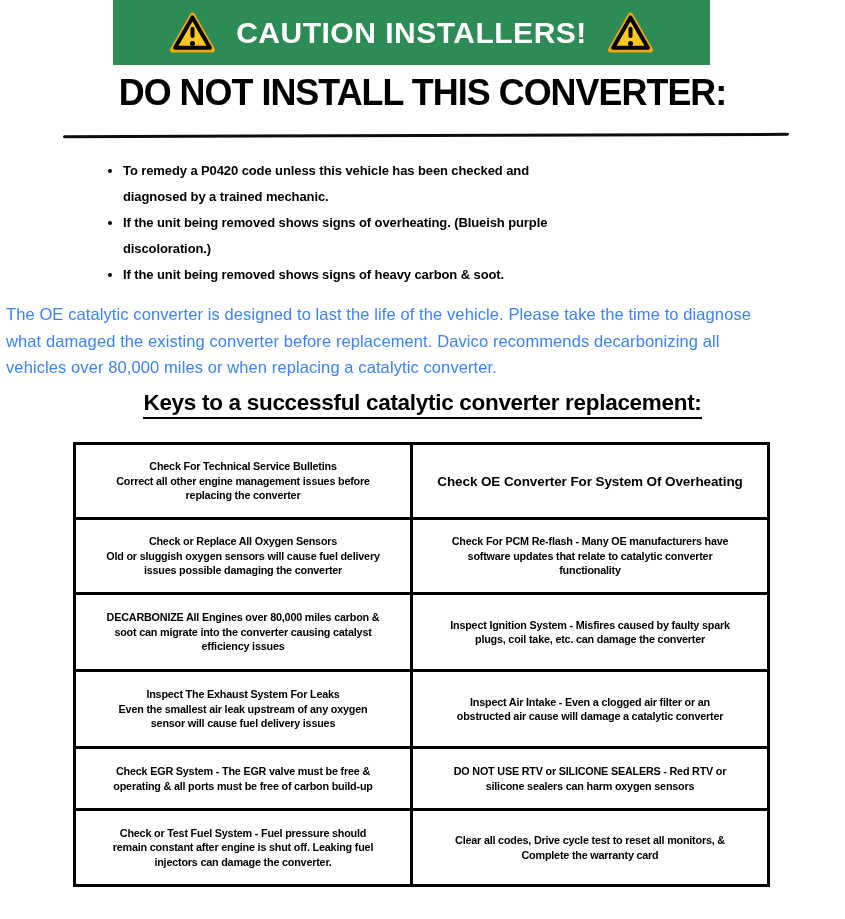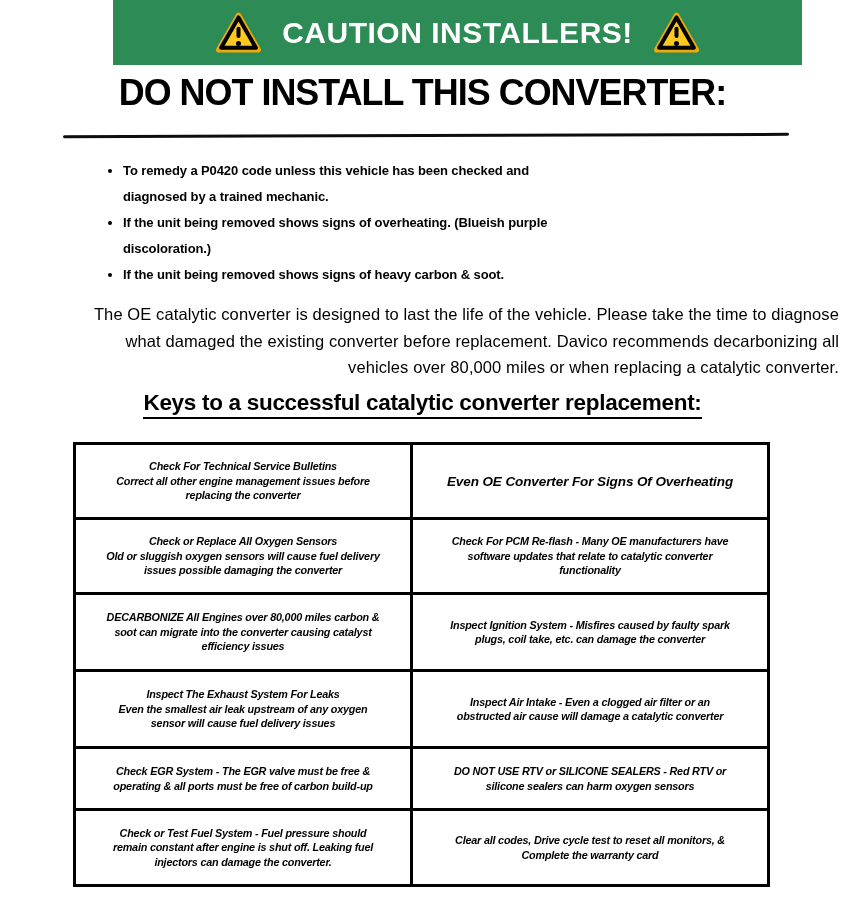--- a/index.html
+++ b/index.html
@@ -11,21 +11,21 @@
     background: #ffffff;
     font-family: "Liberation Sans", sans-serif;
     color: #000;
     overflow: hidden;
   }
 
   
   .banner {
     position: absolute;
     top: 0; left: 113px;
-    width: 689px; height: 65px;
+    width: 597px; height: 65px;
     background: #2D8B55;
     display: flex;
     align-items: center;
     justify-content: center;
     gap: 20px;
   }
   .banner .tri { width: 47px; height: 42px; flex: 0 0 auto; }
   .banner-label {
     color: #ffffff;
     font-weight: bold;
@@ -70,24 +70,24 @@
     line-height: 26px;
     white-space: pre-line;
     letter-spacing: -0.1px;
   }
 
   
   .note {
     position: absolute;
     top: 301px; left: 6px;
     width: 833px;
-    text-align: right;
+    text-align: left;
     font-size: 16.5px;
     line-height: 26.5px;
-    color: #000000;
+    color: #3b82f6;
     white-space: pre-line;
     letter-spacing: 0.1px;
   }
 
   
   .keys-heading {
     position: absolute;
     top: 388px; left: 0;
     width: 100%;
     text-align: center;
@@ -101,21 +101,20 @@
     padding-bottom: 1px;
   }
 
   
   .keys-table {
     position: absolute;
     top: 442px; left: 73px;
     width: 694px;
     border-collapse: collapse;
     table-layout: fixed;
-    font-style: italic;
   }
   .keys-table td {
     border: 3px solid #000;
     text-align: center;
     vertical-align: middle;
     font-weight: bold;
     font-size: 10.8px;
     line-height: 14.5px;
     letter-spacing: -0.2px;
     white-space: pre-line;
@@ -179,21 +178,21 @@
   <table class="keys-table">
     <colgroup>
         <col class="c-left">
         <col class="c-right">
       </colgroup>
     <tbody>
       <tr class="r1">
         <td>Check For Technical Service Bulletins
 Correct all other engine management issues before
 replacing the converter</td>
-        <td class="cell-big">Even OE Converter For Signs Of Overheating</td>
+        <td class="cell-big">Check OE Converter For System Of Overheating</td>
       </tr>
       <tr class="r2">
         <td>Check or Replace All Oxygen Sensors
 Old or sluggish oxygen sensors will cause fuel delivery
 issues possible damaging the converter</td>
         <td>Check For PCM Re-flash - Many OE manufacturers have
 software updates that relate to catalytic converter
 functionality</td>
       </tr>
       <tr class="r3">

